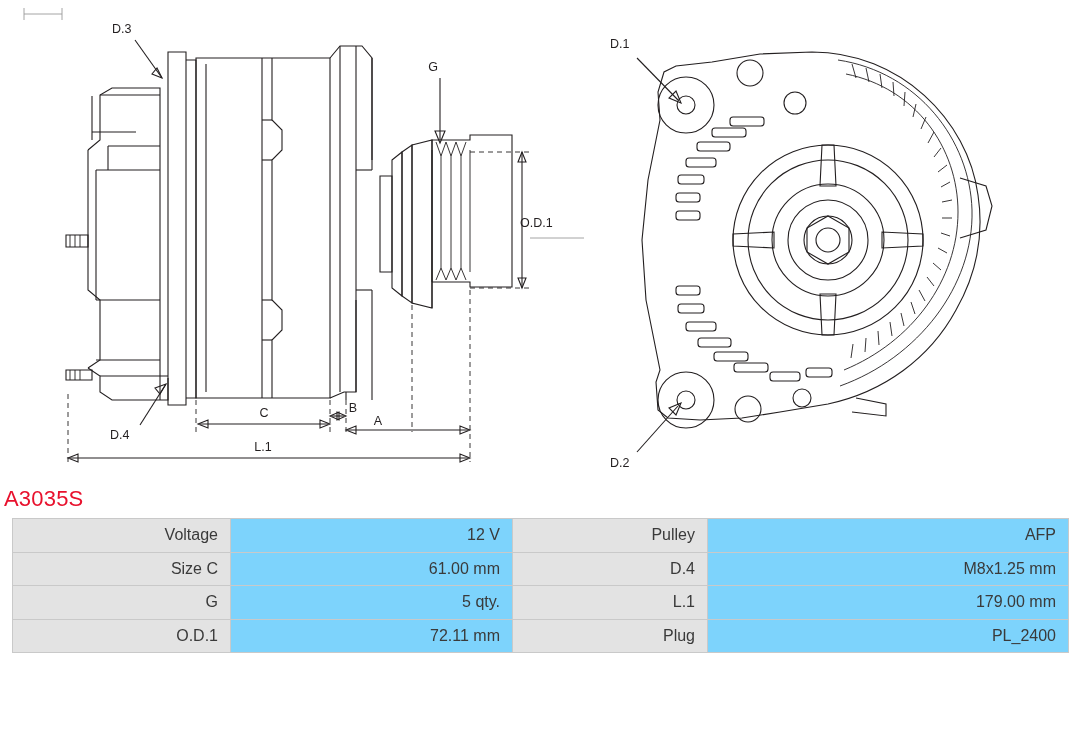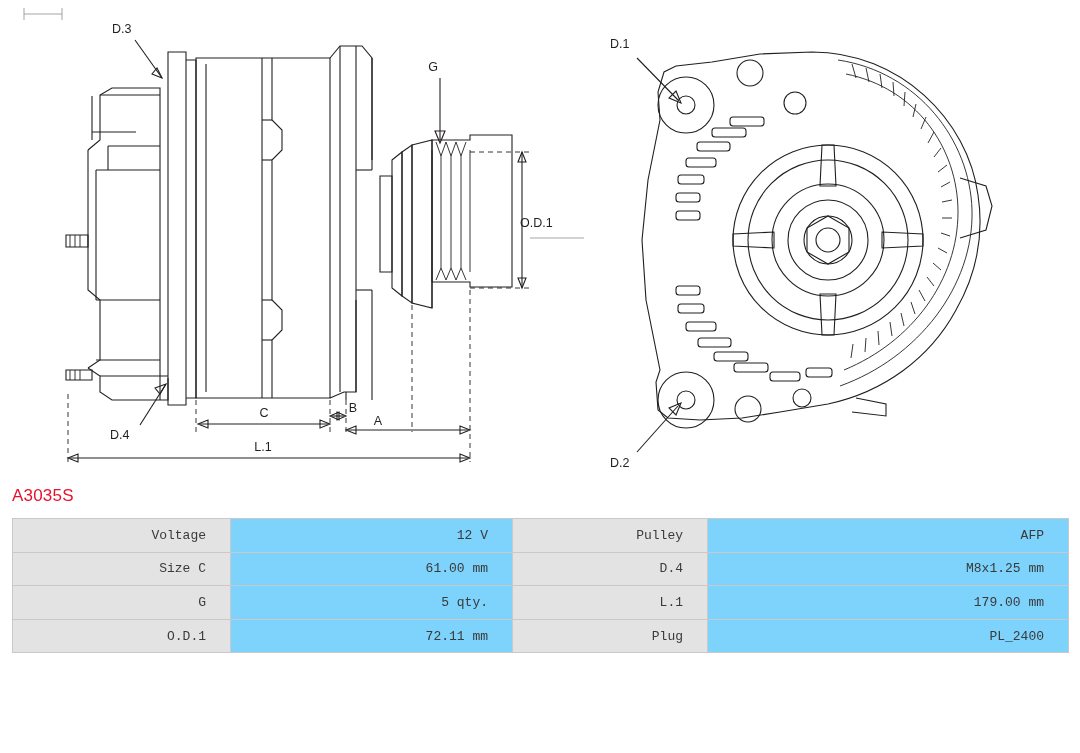--- a/index.html
+++ b/index.html
@@ -20,45 +20,44 @@
     left: 0;
     top: 0;
     width: 1080px;
     height: 478px;
   }
   #diagram-area svg {
     display: block;
   }
   .part-number {
     position: absolute;
-    left: 12px;
+    left: 4px;
     top: 486px;
-    font-size: 17px;
+    font-size: 22px;
     color: #e8112d;
     font-weight: normal;
     letter-spacing: 0.2px;
     text-align: right;
   }
   table.spec {
     position: absolute;
     left: 12px;
     top: 518px;
     width: 1056px;
     border-collapse: collapse;
     table-layout: fixed;
   }
   table.spec td {
     border: 1px solid #c9c9c9;
     height: 32.6px;
-    font-size: 13px;
-    padding: 0 24px;
+    font-size: 16px;
+    padding: 0 12px;
     vertical-align: middle;
     white-space: nowrap;
     overflow: hidden;
-    font-family: Liberation Mono, monospace;
   }
   td.label {
     background: #e3e3e3;
     text-align: right;
     color: #3a3a3a;
   }
   td.value {
     background: #7dd3fc;
     text-align: right;
     color: #3a3a3a;

